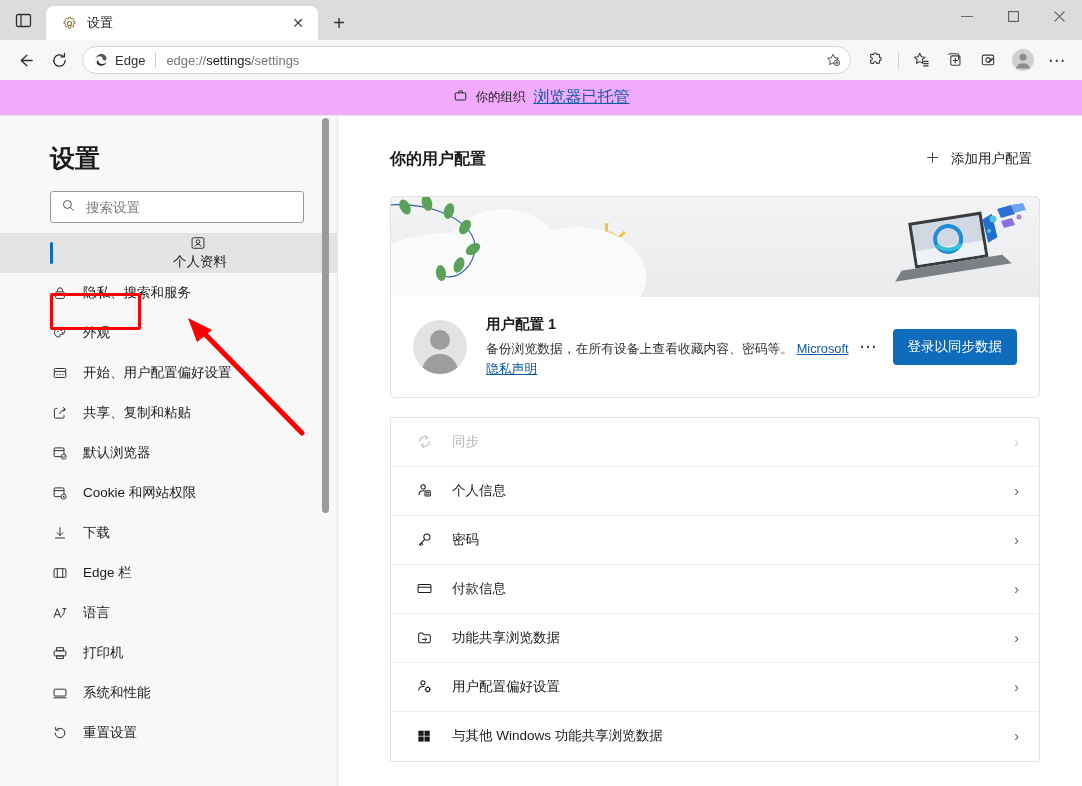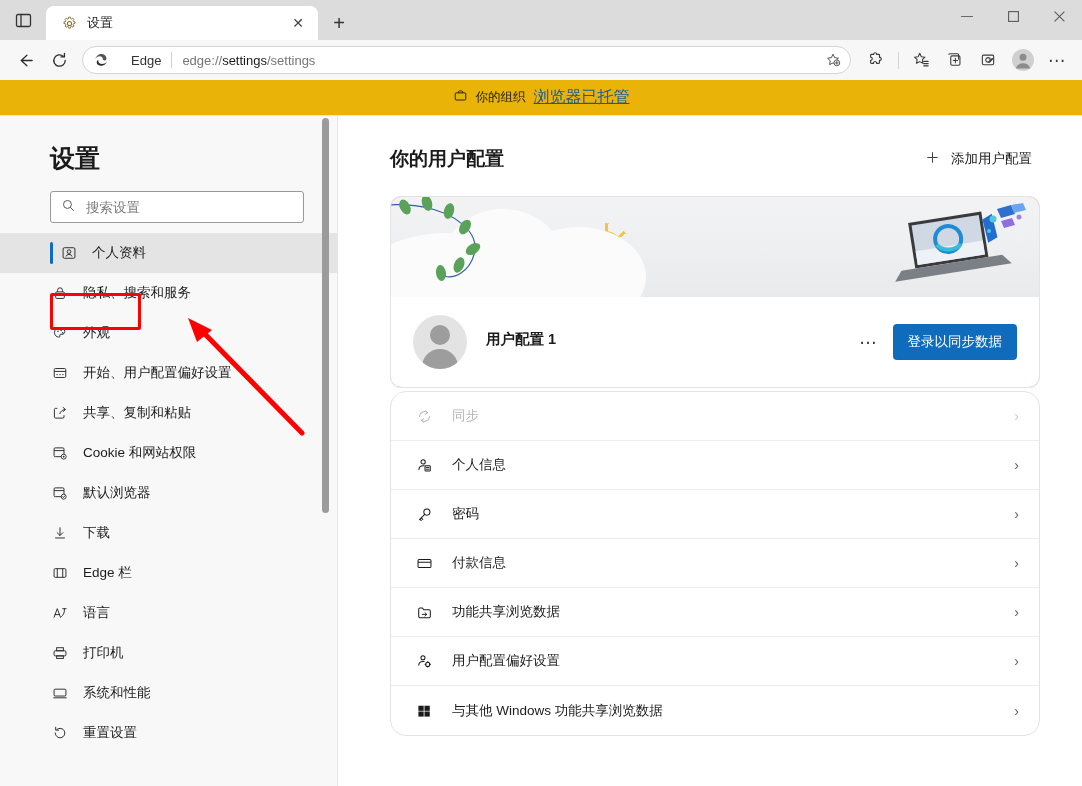--- a/index.html
+++ b/index.html
@@ -58,34 +58,34 @@
     width: 34px; height: 30px; border-radius: 4px;
     display: flex; align-items: center; justify-content: center;
     color: #3b3b3b; flex: 0 0 auto;
   }
   .omnibox {
     flex: 1; height: 28px; background: #ffffff; border: 1px solid #d4d4d4;
     border-radius: 14px; margin: 0 8px 0 6px;
     display: flex; align-items: center; padding: 0 4px 0 10px;
     position: relative;
   }
-  .edge-chip { display: flex; align-items: center; gap: 22px; }
+  .edge-chip { display: flex; align-items: center; gap: 6px; }
   .edge-chip-label { font-size: 13px; color: #333; }
   .omnibox-sep { width: 1px; height: 16px; background: #cfcfcf; margin: 0 10px; }
   .url { font-size: 13px; color: #767676; white-space: nowrap; overflow: hidden; }
   .url b { color: #1b1b1b; font-weight: 400; }
   .omnibox-fav {
     margin-left: auto; width: 26px; height: 24px; border-radius: 4px;
     display: flex; align-items: center; justify-content: center;
   }
 
   
   .managed-bar {
     position: absolute; left: 0; top: 80px; width: 1082px; height: 36px;
-    background: #eab308; display: flex; align-items: center; justify-content: center;
+    background: #f0abfc; display: flex; align-items: center; justify-content: center;
     gap: 8px; border-bottom: 1px solid #e6e6e6;
   }
   .managed-text { font-size: 12.5px; color: #1b1b1b; }
   .managed-link { color: #0f5ca8; text-decoration: underline; }
 
   
   .content {
     position: absolute; left: 0; top: 116px; width: 1082px; height: 670px;
     background: #ffffff; display: flex;
   }
@@ -106,21 +106,21 @@
     border: 0; outline: 0; background: transparent; margin-left: 10px;
     font-size: 13.5px; color: #5c5c5c; width: 100%;
     font-family: "Liberation Sans", sans-serif;
   }
   .search-input::placeholder { color: #7a7a7a; }
   .nav-list { margin-top: 10px; }
   .nav-item {
     height: 40px; display: flex; align-items: center;
     padding-left: 50px; position: relative; color: #1b1b1b;
   }
-  .nav-item.selected { background: #e4e4e4; }
+  .nav-item.selected { background: #e4e4e4; flex-direction: column; }
   .nav-item.selected::before {
     content: ""; position: absolute; left: 50px; top: 9px;
     width: 3px; height: 22px; background: #0f6cbd; border-radius: 2px;
   }
   .nav-icon {
     width: 20px; flex: 0 0 20px; display: flex; align-items: center; justify-content: center;
     color: #2b2b2b;
   }
   .nav-item.selected .nav-icon { margin-left: 9px; }
   .nav-label { font-size: 13.5px; margin-left: 13px; white-space: nowrap; }
@@ -128,28 +128,28 @@
     position: absolute; right: 8px; top: 2px; width: 7px; height: 395px;
     background: #9b9b9b; border-radius: 4px;
   }
 
   
   .main {
     flex: 1; height: 670px; background: #ffffff;
     padding: 28px 42px 0 52px; overflow: hidden;
   }
   .main-head { display: flex; align-items: center; margin-bottom: 22px; }
-  .main-title { font-size: 19px; font-weight: bold; color: #1b1b1b; }
+  .main-title { font-size: 16px; font-weight: bold; color: #1b1b1b; }
   .add-profile {
     margin-left: auto; display: flex; align-items: center; gap: 11px;
     font-size: 13.5px; color: #1b1b1b; padding: 6px 8px; border-radius: 4px;
   }
 
   .profile-card {
-    border: 1px solid #e3e3e3; border-radius: 11px; overflow: hidden; background: #fca5a5; margin-top: 8px;
+    border: 1px solid #e3e3e3; border-radius: 5px; overflow: hidden; background: #fca5a5; margin-top: 8px;
   }
   .hero {
     height: 100px; position: relative; overflow: hidden;
     background: linear-gradient(180deg, #f3f3f4 0%, #eeeff1 55%, #e9eaec 100%);
   }
   .cloud {
     position: absolute; border-radius: 50%; background: #fbfbfb;
   }
   .cloud.c1 { left: -30px; top: 36px; width: 170px; height: 96px; }
   .cloud.c2 { left: 52px; top: 12px; width: 120px; height: 104px; }
@@ -196,21 +196,21 @@
     width: 32px; height: 32px; display: flex; align-items: center; justify-content: center;
     color: #333; font-size: 17px; letter-spacing: 1.5px; margin-right: 8px;
   }
   .signin-btn {
     background: #0f6cbd; color: #ffffff; font-size: 13.5px;
     border: 0; border-radius: 4px; padding: 9px 15px; white-space: nowrap;
     font-family: "Liberation Sans", sans-serif;
   }
 
   .settings-list {
-    margin-top: 3px; border: 1px solid #e3e3e3; border-radius: 16px; overflow: hidden;
+    margin-top: 19px; border: 1px solid #e3e3e3; border-radius: 3px; overflow: hidden;
     background: #fff;
   }
   .srow {
     height: 49px; display: flex; align-items: center; padding: 0 20px 0 22px;
     border-bottom: 1px solid #ededed;
   }
   .srow:last-child { border-bottom: 0; }
   .srow.disabled { color: #b6b6b6; }
   .srow-icon { width: 22px; flex: 0 0 22px; display: flex; align-items: center; justify-content: center; color: #1b1b1b; }
   .srow.disabled .srow-icon { color: #bdbdbd; }
@@ -418,36 +418,36 @@
           </span>
           <span class="nav-label">共享、复制和粘贴</span>
         </div>
 
         <div class="nav-item">
           <span class="nav-icon">
             <svg width="16" height="16" viewBox="0 0 20 20">
                 <rect x="2.6" y="3.6" width="12.4" height="11" rx="1.4" fill="none" stroke="#2b2b2b" stroke-width="1.2"></rect>
                 <line x1="2.6" y1="7" x2="15" y2="7" stroke="#2b2b2b" stroke-width="1.2"></line>
                 <circle cx="14.6" cy="14.6" r="3.1" fill="#f8f8f8" stroke="#2b2b2b" stroke-width="1.1"></circle>
-                <circle cx="14.6" cy="14.6" r="1.1" fill="#2b2b2b"></circle>
-              </svg>
-          </span>
-          <span class="nav-label">Cookie 和网站权限</span>
+                <path d="M13.2 14.6l1 1 1.8-2" fill="none" stroke="#2b2b2b" stroke-width="1.2" stroke-linecap="round" stroke-linejoin="round"></path>
+              </svg>
+          </span>
+          <span class="nav-label">默认浏览器</span>
         </div>
 
         <div class="nav-item">
           <span class="nav-icon">
             <svg width="16" height="16" viewBox="0 0 20 20">
                 <rect x="2.6" y="3.6" width="12.4" height="11" rx="1.4" fill="none" stroke="#2b2b2b" stroke-width="1.2"></rect>
                 <line x1="2.6" y1="7" x2="15" y2="7" stroke="#2b2b2b" stroke-width="1.2"></line>
                 <circle cx="14.6" cy="14.6" r="3.1" fill="#f8f8f8" stroke="#2b2b2b" stroke-width="1.1"></circle>
-                <path d="M13.2 14.6l1 1 1.8-2" fill="none" stroke="#2b2b2b" stroke-width="1.2" stroke-linecap="round" stroke-linejoin="round"></path>
-              </svg>
-          </span>
-          <span class="nav-label">默认浏览器</span>
+                <circle cx="14.6" cy="14.6" r="1.1" fill="#2b2b2b"></circle>
+              </svg>
+          </span>
+          <span class="nav-label">Cookie 和网站权限</span>
         </div>
 
         <div class="nav-item">
           <span class="nav-icon">
             <svg width="16" height="16" viewBox="0 0 20 20">
                 <path d="M10 3.4v9.4M6.4 9.6L10 13.2l3.6-3.6" fill="none" stroke="#2b2b2b" stroke-width="1.2" stroke-linecap="round" stroke-linejoin="round"></path>
                 <line x1="4.4" y1="16.2" x2="15.6" y2="16.2" stroke="#2b2b2b" stroke-width="1.2" stroke-linecap="round"></line>
               </svg>
           </span>
           <span class="nav-label">下载</span>
@@ -560,20 +560,21 @@
               <circle cx="150" cy="14" r="2.5" fill="#9f7fe8"></circle>
               <circle cx="120" cy="28" r="2" fill="#57c4d8"></circle>
             </g>
           </svg>
         </div>
 
         <div class="profile-row">
           <div class="avatar"></div>
           <div class="profile-meta">
             <div class="profile-name">用户配置 1</div>
+            <div class="profile-desc"><span>备份浏览数据，在所有设备上查看收藏内容、密码等。</span> <a href="#">Microsoft 隐私声明</a></div>
           </div>
           <div class="profile-more">⋯</div>
           <button class="signin-btn">登录以同步数据</button>
         </div>
       </div>
 
       <div class="settings-list">
 
         <div class="srow disabled">
           <span class="srow-icon">

